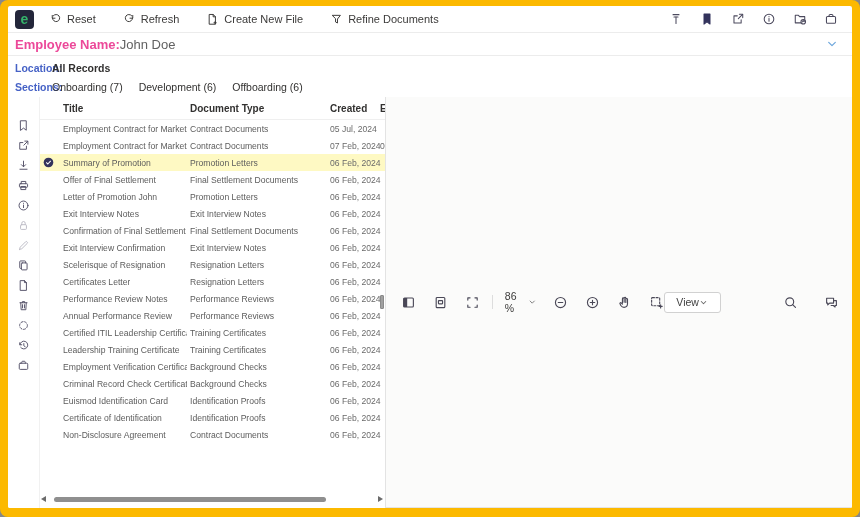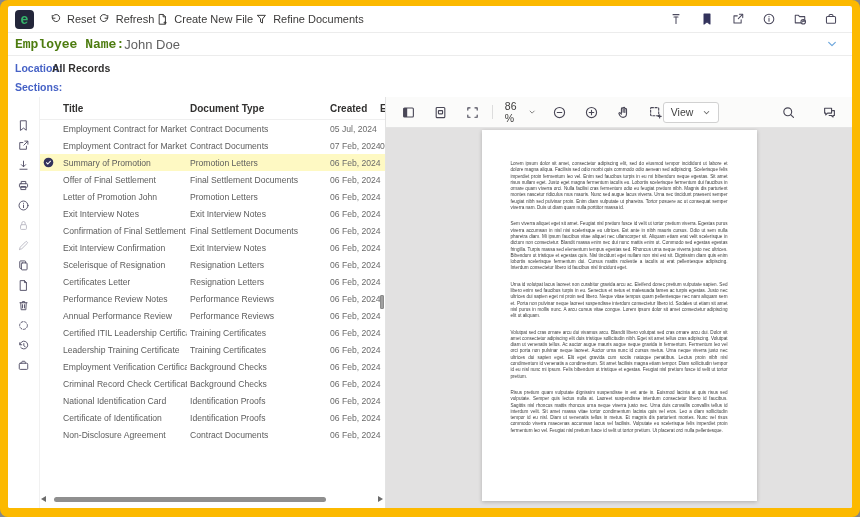--- a/index.html
+++ b/index.html
@@ -12,21 +12,21 @@
   .logo { width:19px; height:19px; border-radius:4px; background:#23263A; color:#35B36B; display:flex; align-items:center; justify-content:center; font-weight:800; font-size:14px; line-height:1; flex:0 0 auto; }
   .tbtn { display:inline-flex; align-items:center; gap:5px; background:none; border:none; padding:0; font-family:"Liberation Sans",sans-serif; font-size:11px; color:#3b3a39; cursor:pointer; white-space:nowrap; }
   .tbtn .icn svg { width:13px; height:13px; }
   .tb-right { margin-left:auto; display:flex; align-items:center; gap:17px; }
   .tb-right .icn { color:#4c4a5e; }
   .tb-right .icn.filled { color:#33335C; }
   .tb-right .icn svg { width:14px; height:14px; }
 
   
   .emp-row { flex:0 0 23px; display:flex; align-items:center; padding:0 14px 0 7px; border-bottom:1px solid #ececec; }
-  .emp-label { font-size:13px; font-weight:700; color:#4d7c0f;font-family:Liberation Mono, monospace; }
+  .emp-label { font-size:13px; font-weight:700; color:#ec4899; }
   .emp-value { font-size:13px; color:#616161; margin-left:0; }
   .emp-chevron { margin-left:auto; color:#6CA6DC; display:flex; }
   .emp-chevron svg { width:12px; height:12px; }
   .loc-row { flex:0 0 15px; margin-top:4px; display:flex; align-items:center; padding:0 7px; }
   .sec-row { flex:0 0 15px; margin-top:4px; display:flex; align-items:center; padding:0 7px; }
   .blue-label { display:inline-block; width:37px; font-size:10.5px; font-weight:700; color:#4662C6; }
   .loc-value { font-size:10.5px; font-weight:700; color:#323130; }
   .sec-list { display:flex; gap:16px; }
   .sec-item { font-size:10.5px; color:#323130; cursor:pointer; }
 
@@ -52,51 +52,51 @@
   .check svg { width:11px; height:11px; }
 
   .vthumb { position:absolute; right:1px; top:198px; width:4px; height:14px; background:#a0a0a0; border:1px solid #8a8a8a; border-radius:1px; cursor:grab; }
   .hscroll { position:absolute; left:33px; right:2px; bottom:5px; height:8px; display:flex; align-items:center; }
   .harrow { width:0; height:0; border-style:solid; cursor:pointer; }
   .harrow.left  { border-width:3.5px 5px 3.5px 0; border-color:transparent #6b6b6b transparent transparent; }
   .harrow.right { border-width:3.5px 0 3.5px 5px; border-color:transparent transparent transparent #6b6b6b; margin-left:auto; }
   .hthumb { margin-left:8px; width:272px; height:5px; border-radius:3px; background:#8f8f8f; cursor:grab; }
 
   
-  .right-panel { flex:1; min-width:0; display:flex; flex-direction:column; border-left:1px solid #e3e3e3; }
+  .right-panel { flex:1; min-width:0; display:flex; flex-direction:row; border-left:1px solid #e3e3e3; }
   .vtoolbar { flex:0 0 31px; background:#fbfbfa; border-bottom:1px solid #e4e4e4; display:flex; align-items:center; padding:0 15px; color:#4a4857; }
   .vgroup { display:flex; align-items:center; gap:17px; }
   .vgroup .icn { cursor:pointer; }
   .vgroup .icn svg { width:15px; height:15px; }
   .vsep { width:1px; height:14px; background:#ddd; margin:0 12px; }
   .zoomctl { display:flex; align-items:center; gap:3px; margin-right:16px; cursor:pointer; }
   .zoomlabel { font-size:10.5px; color:#3b3a39; }
   .zoomctl svg { width:10px; height:10px; color:#6b6b6b; }
-  .viewbtn { margin-left:auto; display:flex; align-items:center; justify-content:space-between; width:64px; height:21px; padding:0 7px; background:#fff; border:1px solid #d1d1d1; border-radius:3px; font-family:"Liberation Sans",sans-serif; font-size:10.5px; color:#424242; cursor:pointer; }
+  .viewbtn { margin-left:auto; display:flex; align-items:center; justify-content:center; width:64px; height:21px; padding:0 7px; background:#fff; border:1px solid #d1d1d1; border-radius:3px; font-family:"Liberation Sans",sans-serif; font-size:10.5px; color:#424242; cursor:pointer; }
   .viewbtn svg { width:9px; height:9px; color:#6b6b6b; }
   .vright { display:flex; align-items:center; gap:26px; margin-left:62px; }
   .vright .icn { cursor:pointer; }
   .vright .icn svg { width:15px; height:15px; }
 
   .canvas { flex:1; background:#e2e1e1; overflow:hidden; display:flex; justify-content:center; }
   .page { width:275px; height:371px; margin-top:2px; background:#fff; box-shadow:0 1px 4px rgba(0,0,0,.22); padding:31px 29px; }
   .page p { margin:0 0 10px; font-size:4.6px; line-height:6.3px; color:#3c3c3c; text-align:justify; }
 
   .icn { display:inline-flex; }
   .icn svg { display:block; }
 </style>
 </head>
 <body>
 
 <div class="frame">
   <div class="app">
 
     <div class="topbar">
       <span class="logo">e</span>
-      <span style="display:flex;gap:2px;align-items:center;">
+      <span style="display:flex;gap:27px;align-items:center;">
           <button class="tbtn">
             <span class="icn ">
               <svg viewBox="0 0 16 16" fill="none" stroke="currentColor" stroke-width="1.2" stroke-linecap="round" stroke-linejoin="round">
                 <path d="M4 3v3.4h3.4"></path>
                 <path d="M4.3 6.4a4.4 4.4 0 1 0 1-3"></path>
               </svg>
             </span>
             <span>Reset</span>
           </button>
           <button class="tbtn">
@@ -181,20 +181,25 @@
       </span>
     </div>
 
     <div class="loc-row">
       <span class="blue-label">Location:</span>
       <span class="loc-value">All Records</span>
     </div>
 
     <div class="sec-row">
       <span class="blue-label">Sections:</span>
+      <span class="sec-list">
+          <span class="sec-item">Onboarding (7)</span>
+          <span class="sec-item">Development (6)</span>
+          <span class="sec-item">Offboarding (6)</span>
+        </span>
     </div>
 
     <div class="main">
 
       <div class="left-panel">
         <div class="rail">
             <span class="icn ">
               <svg viewBox="0 0 16 16" fill="none" stroke="currentColor" stroke-width="1.2" stroke-linecap="round" stroke-linejoin="round">
                 <path d="M4.6 2.2h6.8v11.6L8 11.2l-3.4 2.6z"></path>
               </svg>
@@ -376,21 +381,21 @@
                 <span class="tcell c2">06 Feb, 2024</span>
                 <span class="tcell c3"></span>
               </div>
               <div class="trow">
                 <span class="tcell c0">Criminal Record Check Certificate</span>
                 <span class="tcell c1">Background Checks</span>
                 <span class="tcell c2">06 Feb, 2024</span>
                 <span class="tcell c3"></span>
               </div>
               <div class="trow">
-                <span class="tcell c0">National Identification Card</span>
+                <span class="tcell c0">Euismod Identification Card</span>
                 <span class="tcell c1">Identification Proofs</span>
                 <span class="tcell c2">06 Feb, 2024</span>
                 <span class="tcell c3"></span>
               </div>
               <div class="trow">
                 <span class="tcell c0">Certificate of Identification</span>
                 <span class="tcell c1">Identification Proofs</span>
                 <span class="tcell c2">06 Feb, 2024</span>
                 <span class="tcell c3"></span>
               </div>

